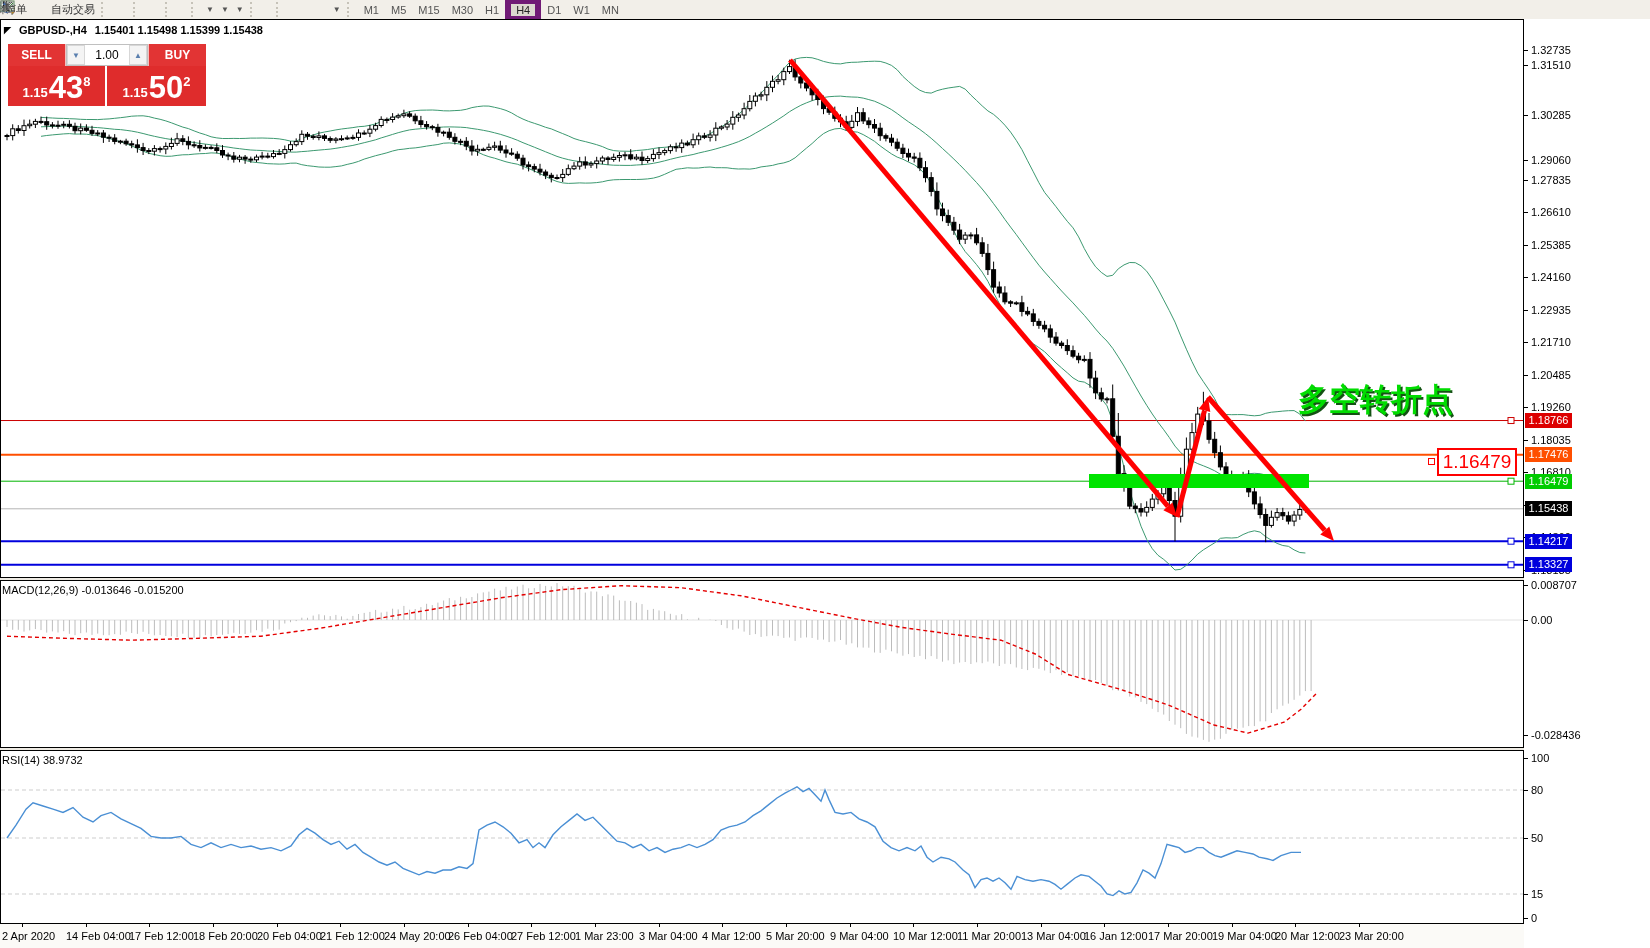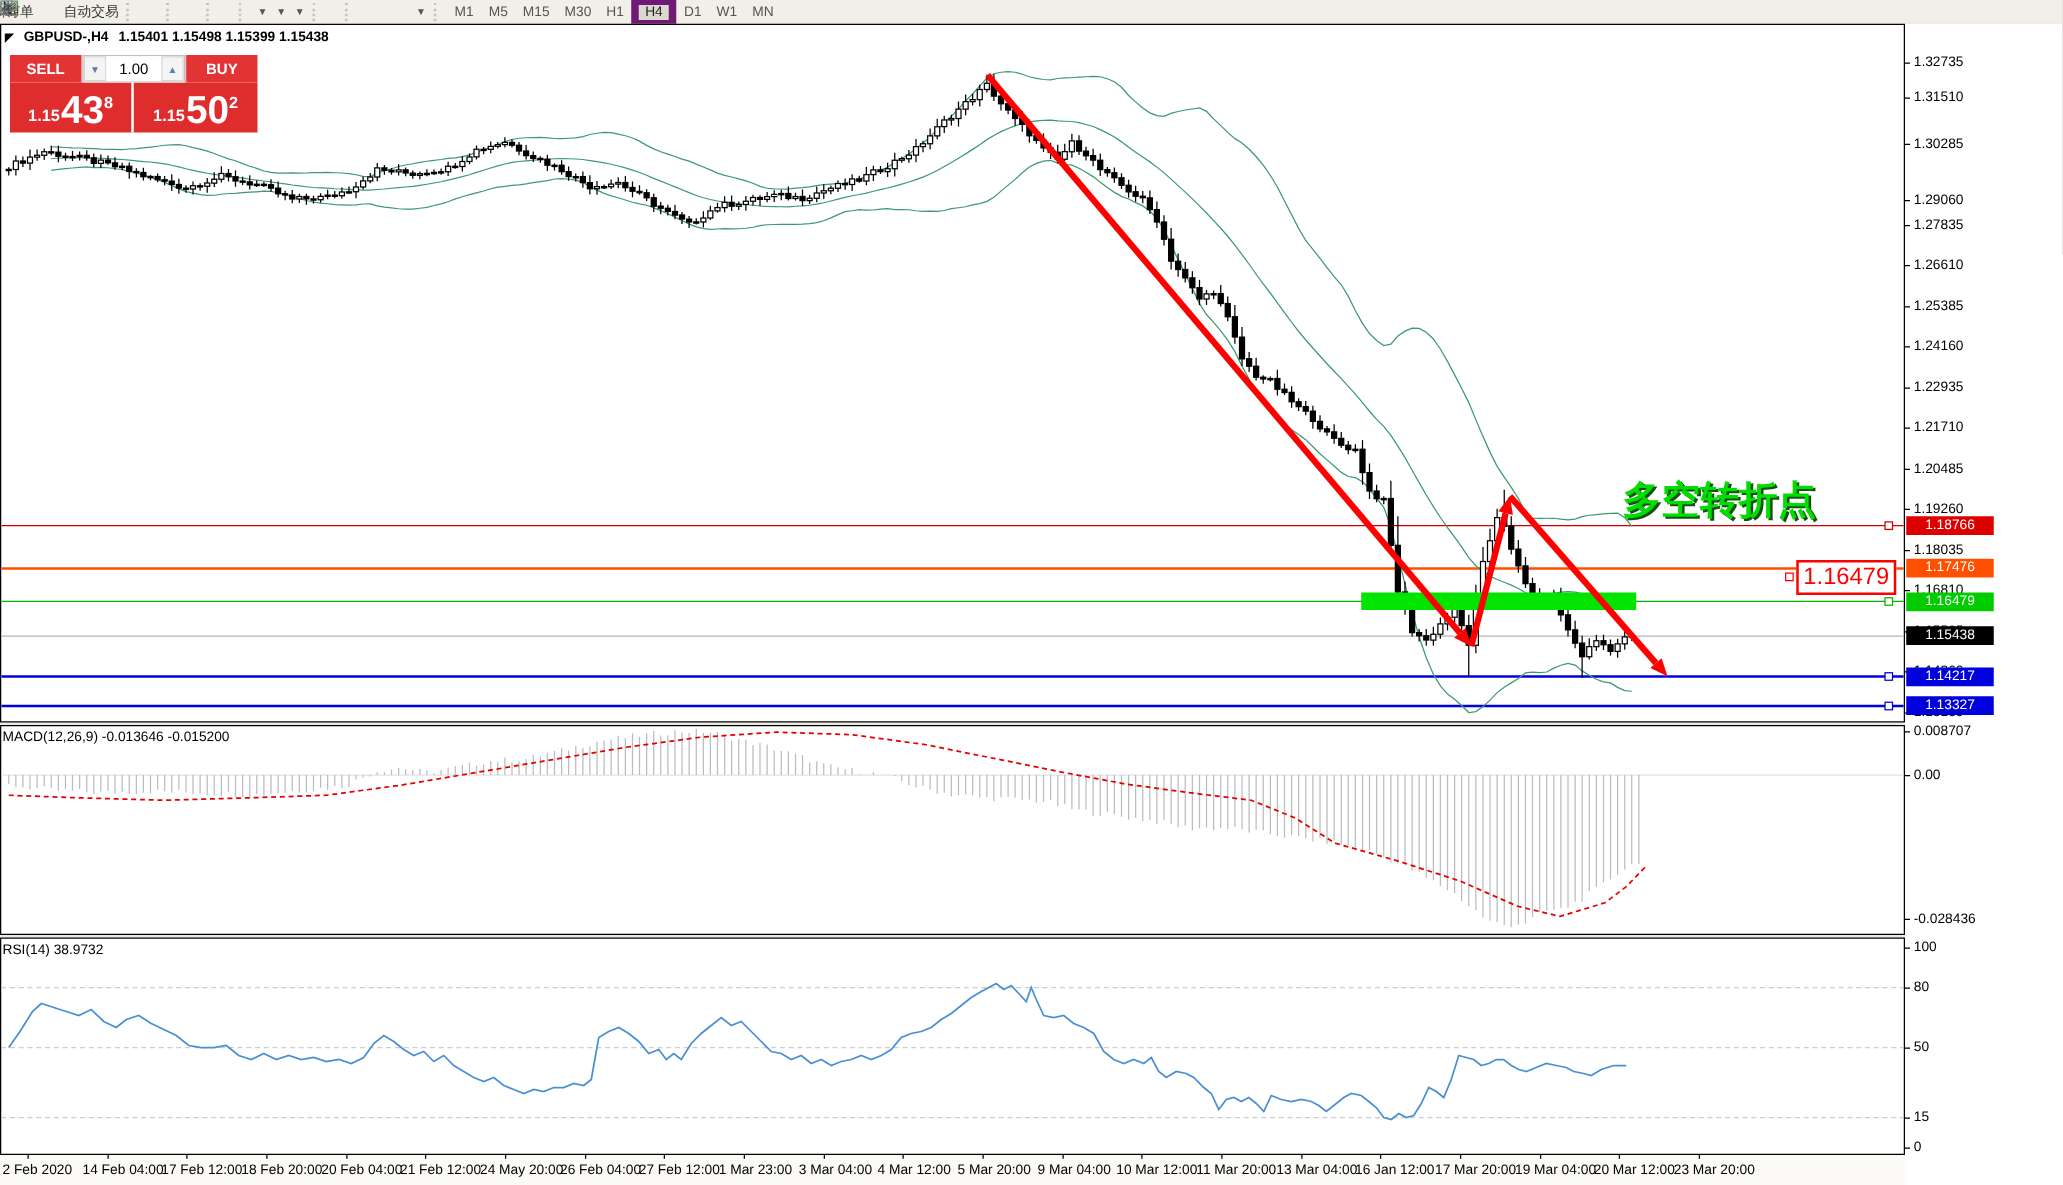--- a/index.html
+++ b/index.html
@@ -16,21 +16,21 @@
   #neworder-label{margin-left:-9px;}
   
   .panel{position:absolute;left:0;background:#fff;border:1px solid #000;}
   #main-panel{top:19px;width:1522px;height:557px;}
   #macd-panel{top:580px;width:1522px;height:166px;}
   #rsi-panel{top:750px;width:1522px;height:172px;}
   #axis-strip{position:absolute;left:1524px;top:19px;width:126px;height:929px;background:#fff;}
   #time-strip{position:absolute;left:0;top:924px;width:1524px;height:24px;background:#fbfaf7;}
   .axis-tick{position:absolute;left:0;height:14px;font-size:11px;color:#000;display:flex;align-items:center;}
   .axis-tick .mark{width:4px;height:1px;background:#000;margin-right:3px;}
-  .badge{position:absolute;left:1px;width:70px;height:15px;font-size:11px;color:#fff;text-align:center;line-height:15px;}
+  .badge{position:absolute;left:1px;width:47px;height:15px;font-size:11px;color:#fff;text-align:center;line-height:15px;}
   .time-label{position:absolute;top:6px;font-size:11px;color:#000;white-space:nowrap;}
   .time-tick{position:absolute;top:0;width:1px;height:3px;background:#000;}
   .ind-label{position:absolute;font-size:11px;color:#000;z-index:3;}
   #chart-header{position:absolute;left:4px;top:24px;font-size:11px;font-weight:bold;color:#000;z-index:4;display:flex;gap:8px;align-items:center;}
   #collapse-tri{font-size:9px;}
   
   #trade{position:absolute;left:8px;top:44px;width:198px;height:62px;z-index:6;font-family:"Liberation Sans",sans-serif;}
   #trade .row1{display:flex;height:22px;justify-content:center;}
   .redbtn{background:#e23434;color:#fff;font-size:12px;font-weight:bold;display:flex;align-items:center;justify-content:center;}
   #sell-btn{width:58px;border-right:1px solid #f5bdbd;}
@@ -231,21 +231,21 @@
       </div>
     <div class="sep"></div>
     <div id="tf-group"><span class="tf">M1</span><span class="tf">M5</span><span class="tf">M15</span><span class="tf">M30</span><span class="tf">H1</span><span class="tf active">H4</span><span class="tf">D1</span><span class="tf">W1</span><span class="tf">MN</span></div>
   </div>
 
   <div id="main-panel" class="panel"></div>
   <div id="macd-panel" class="panel"></div>
   <div id="rsi-panel" class="panel"></div>
   <div id="axis-strip">
       <div class="axis-tick" style="top:24px"><span class="mark"></span>1.32735</div>
-      <div class="axis-tick" style="top:52px"><span class="mark"></span>1.31510</div>
+      <div class="axis-tick" style="top:39px"><span class="mark"></span>1.31510</div>
       <div class="axis-tick" style="top:89px"><span class="mark"></span>1.30285</div>
       <div class="axis-tick" style="top:134px"><span class="mark"></span>1.29060</div>
       <div class="axis-tick" style="top:154px"><span class="mark"></span>1.27835</div>
       <div class="axis-tick" style="top:186px"><span class="mark"></span>1.26610</div>
       <div class="axis-tick" style="top:219px"><span class="mark"></span>1.25385</div>
       <div class="axis-tick" style="top:251px"><span class="mark"></span>1.24160</div>
       <div class="axis-tick" style="top:284px"><span class="mark"></span>1.22935</div>
       <div class="axis-tick" style="top:316px"><span class="mark"></span>1.21710</div>
       <div class="axis-tick" style="top:349px"><span class="mark"></span>1.20485</div>
       <div class="axis-tick" style="top:381px"><span class="mark"></span>1.19260</div>
@@ -264,21 +264,21 @@
       <div class="axis-tick" style="top:594px"><span class="mark"></span>0.00</div>
       <div class="axis-tick" style="top:709px"><span class="mark"></span>-0.028436</div>
       <div class="axis-tick" style="top:732px"><span class="mark"></span>100</div>
       <div class="axis-tick" style="top:764px"><span class="mark"></span>80</div>
       <div class="axis-tick" style="top:812px"><span class="mark"></span>50</div>
       <div class="axis-tick" style="top:868px"><span class="mark"></span>15</div>
       <div class="axis-tick" style="top:892px"><span class="mark"></span>0</div>
     </div>
   <div id="time-strip">
       <div class="time-tick" style="left:22px"></div>
-      <div class="time-label" style="left:2px">2 Feb 2020</div>
+      <div class="time-label" style="left:2px">2 Apr 2020</div>
       <div class="time-tick" style="left:86px"></div>
       <div class="time-label" style="left:66px">14 Feb 04:00</div>
       <div class="time-tick" style="left:149px"></div>
       <div class="time-label" style="left:129px">17 Feb 12:00</div>
       <div class="time-tick" style="left:213px"></div>
       <div class="time-label" style="left:193px">18 Feb 20:00</div>
       <div class="time-tick" style="left:277px"></div>
       <div class="time-label" style="left:257px">20 Feb 04:00</div>
       <div class="time-tick" style="left:340px"></div>
       <div class="time-label" style="left:320px">21 Feb 12:00</div>

